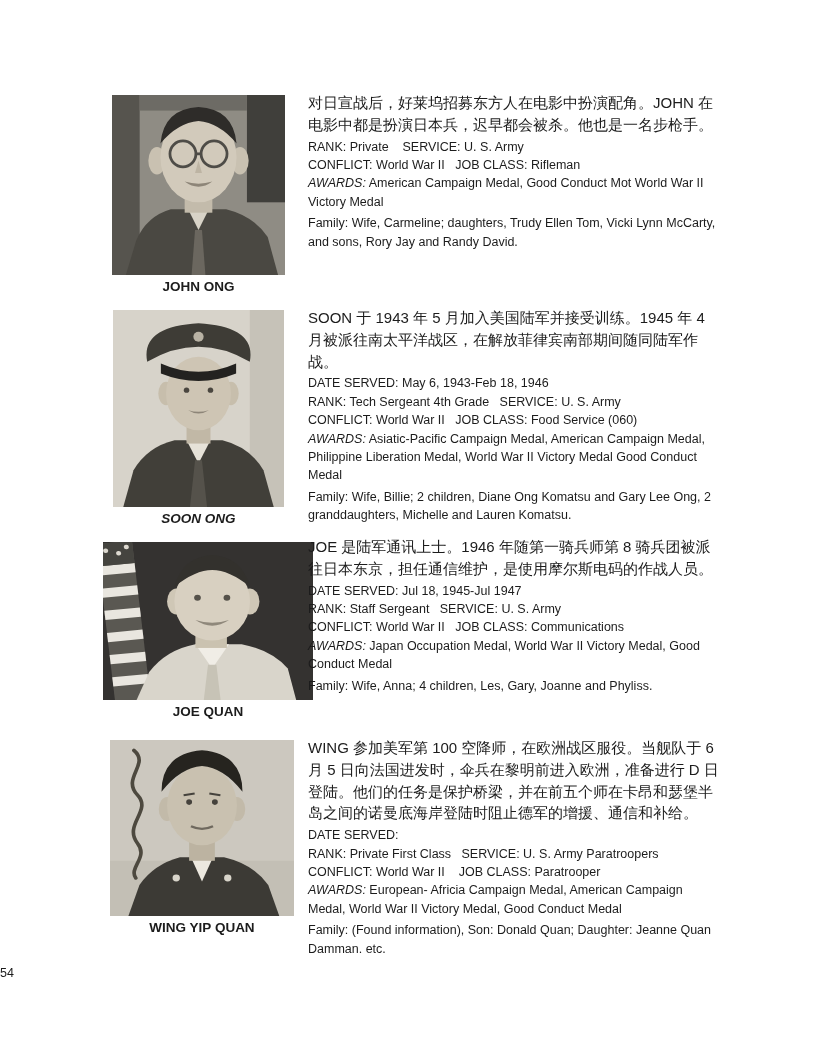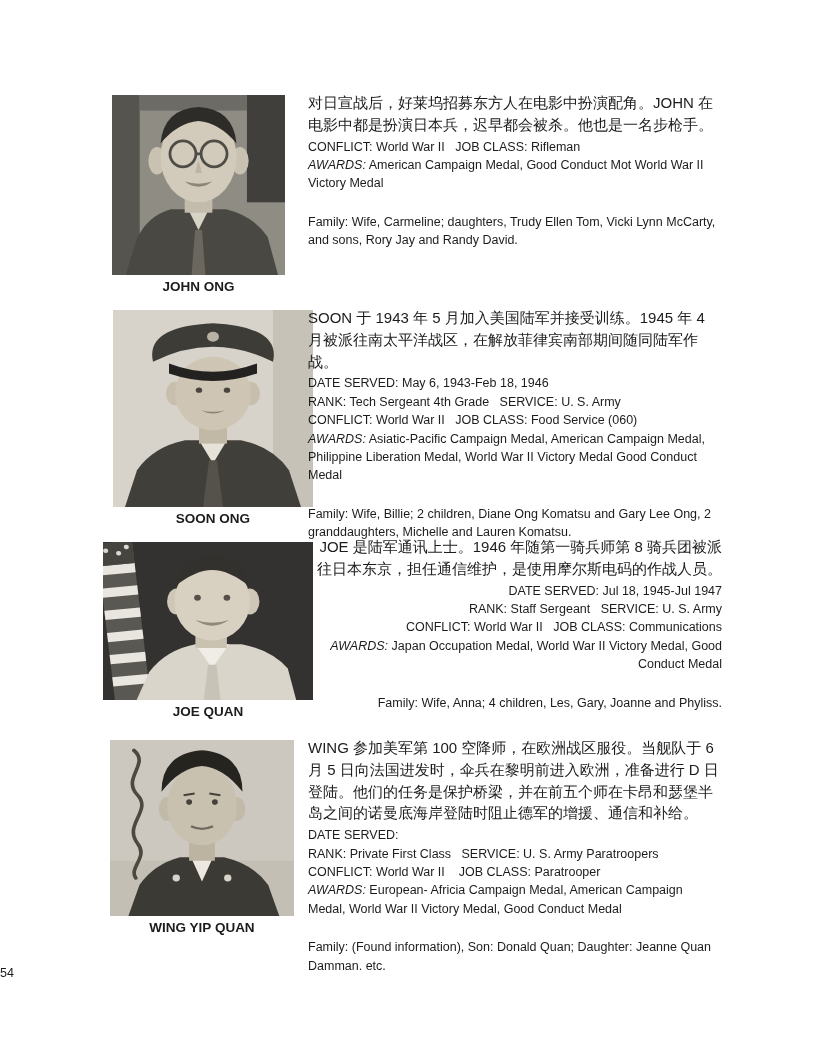--- a/index.html
+++ b/index.html
@@ -14,21 +14,21 @@
   figcaption {
     text-align:center; font-weight:bold; font-size:13.5px; margin-top:4px;
     white-space:nowrap;
   }
   .text-block { position:absolute; left:308px; width:414px; }
   .intro {
     margin:0 0 2px 0; font-weight:normal; font-size:15px; line-height:21.8px;
     white-space:pre-wrap;
   }
   .detail { margin:0; font-size:12.5px; line-height:18.4px; white-space:pre-wrap; }
-  .family { margin-top:20px; }
+  .family { margin-top:3px; }
   .awards-label { font-style:italic; }
   .page-number {
     position:absolute; top:966px; left:0; width:100%; text-align:left;
     font-size:12.5px;
   }
 </style>
 </head>
 <body>
 
 <div class="page">
@@ -52,26 +52,27 @@
         <circle cx="59" cy="34" r="7.5" fill="none" stroke="#4e4c47" stroke-width="1.6"></circle>
         <line x1="48.5" y1="34" x2="51.5" y2="34" stroke="#4e4c47" stroke-width="1.6"></line>
         <path d="M50,38 L48,45 L52,45 Z" fill="#bdb4a3"></path>
         <path d="M42,50 Q50,56 58,50 Q50,52.5 42,50 Z" fill="#8d8578"></path>
       </svg>
     </div>
     <figcaption>JOHN ONG</figcaption>
   </figure>
   <div class="text-block" style="top:92px;">
     <p class="intro">对日宣战后，好莱坞招募东方人在电影中扮演配角。JOHN 在电影中都是扮演日本兵，迟早都会被杀。他也是一名步枪手。</p>
+    <p class="detail">RANK: Private    SERVICE: U. S. Army</p>
     <p class="detail">CONFLICT: World War II   JOB CLASS: Rifleman</p>
     <p class="detail"><span class="awards-label">AWARDS:</span><span> American Campaign Medal, Good Conduct Mot World War II Victory Medal</span></p>
     <p class="detail family">Family: Wife, Carmeline; daughters, Trudy Ellen Tom, Vicki Lynn McCarty, and sons, Rory Jay and Randy David.</p>
   </div>
 
-  <figure class="photo-block" style="left:113px; top:310px; width:200px;">
+  <figure class="photo-block" style="left:113px; top:310px; width:171px;font-style:italic;">
     <div class="photo" style="height:197px;">
       <svg viewBox="0 0 100 118" preserveAspectRatio="none">
         <rect width="100" height="118" fill="#d7d3ca"></rect>
         <rect x="80" y="0" width="20" height="118" fill="#c6c2b8"></rect>
         <path d="M6,118 L12,96 Q20,82 36,78 L64,78 Q80,82 88,96 L94,118 Z" fill="#413f39"></path>
         <path d="M43,78 L50,92 L57,78 Z" fill="#e6e2d8"></path>
         <path d="M48,90 L52,90 L55,118 L45,118 Z" fill="#55524b"></path>
         <rect x="43" y="64" width="14" height="16" fill="#c1b8a6"></rect>
         <ellipse cx="31" cy="50" rx="4.5" ry="7" fill="#c7beac"></ellipse>
         <ellipse cx="69" cy="50" rx="4.5" ry="7" fill="#c7beac"></ellipse>
@@ -120,21 +121,21 @@
         <ellipse cx="70" cy="32" rx="4.5" ry="7" fill="#cfc7b6"></ellipse>
         <ellipse cx="52" cy="32" rx="18" ry="21" fill="#d8d0c1"></ellipse>
         <path d="M34,24 Q38,8 52,7 Q66,8 70,24 Q60,15 52,15 Q44,15 34,24 Z" fill="#33312d"></path>
         <circle cx="45" cy="30" r="1.6" fill="#55514a"></circle>
         <circle cx="59" cy="30" r="1.6" fill="#55514a"></circle>
         <path d="M44,42 Q52,48 60,42 Q52,45 44,42 Z" fill="#8f887b"></path>
       </svg>
     </div>
     <figcaption>JOE QUAN</figcaption>
   </figure>
-  <div class="text-block" style="top:536px;text-align:right;">
+  <div class="text-block" style="top:536px;">
     <p class="intro">JOE 是陆军通讯上士。1946 年随第一骑兵师第 8 骑兵团被派往日本东京，担任通信维护，是使用摩尔斯电码的作战人员。</p>
     <p class="detail">DATE SERVED: Jul 18, 1945-Jul 1947</p>
     <p class="detail">RANK: Staff Sergeant   SERVICE: U. S. Army</p>
     <p class="detail">CONFLICT: World War II   JOB CLASS: Communications</p>
     <p class="detail"><span class="awards-label">AWARDS:</span><span> Japan Occupation Medal, World War II Victory Medal, Good Conduct Medal</span></p>
     <p class="detail family">Family: Wife, Anna; 4 children, Les, Gary, Joanne and Phyliss.</p>
   </div>
 
   <figure class="photo-block" style="left:110px; top:740px; width:184px;">
     <div class="photo" style="height:176px;">

